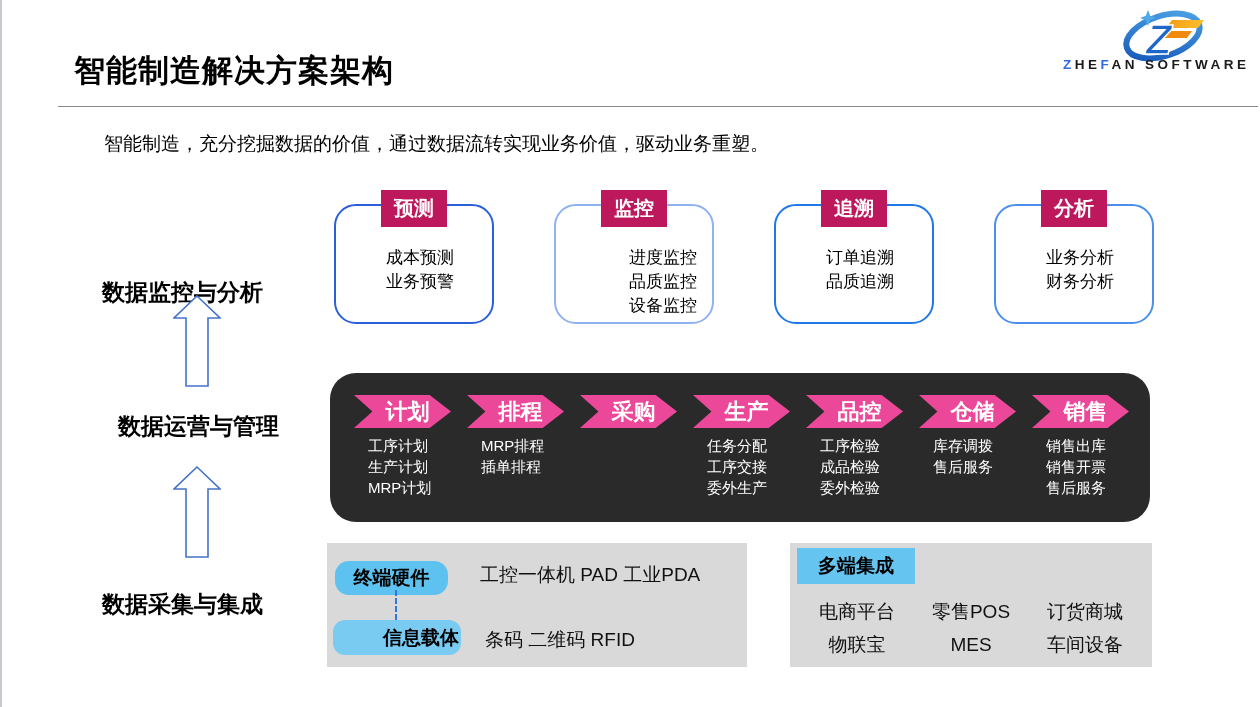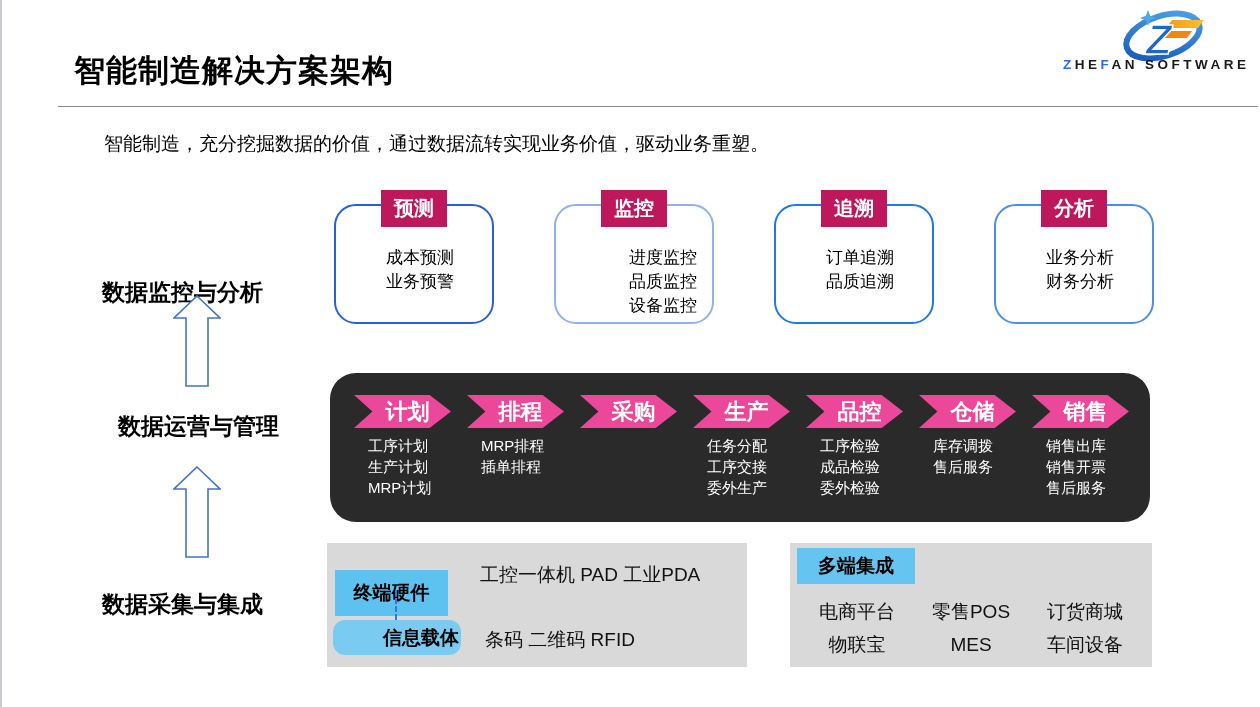--- a/index.html
+++ b/index.html
@@ -52,21 +52,21 @@
   .stage-items { position:absolute; top:62px; width:108px; color:#fff; font-size:15px;
                  line-height:21px; text-align:left; }
   .s0{left:38px}.s1{left:151px}.s2{left:264px}.s3{left:377px}.s4{left:490px}.s5{left:603px}.s6{left:716px}
 
   
   .panel { background:#D9D9D9; }
   .panel-left  { left:327px; top:543px; width:420px; height:124px; }
   .panel-right { left:790px; top:543px; width:362px; height:124px; }
   .sky-label { position:absolute; background:#5EC2F0; color:#000; font-weight:bold;
                font-size:19px; display:flex; align-items:center; justify-content:center; }
-  .hw-label { left:8px; top:27px; width:113px; height:46px; }
+  .hw-label { left:8px; top:18px; width:113px; height:34px;border-radius:14px; }
   .carrier-label { left:6px; top:77px; width:128px; height:35px; background:#7ACBF2; border-radius:12px;padding-left:48px; }
   .multi-label { left:7px; top:5px; width:118px; height:36px; background:#66C5F0; }
   .panel-text { position:absolute; font-size:19px; color:#111; white-space:nowrap; }
   .hw-items { left:153px; top:19px; }
   .carrier-items { left:158px; top:84px; }
   .dash-connector { position:absolute; left:68px; top:47px; height:30px; width:0;
                     border-left:2px dashed #2E79DF; }
   .multi-grid { position:absolute; left:10px; top:56px; width:342px; display:grid;
                 grid-template-columns:repeat(3,1fr); row-gap:7px; font-size:19px;
                 color:#111; text-align:center; line-height:26px; }

